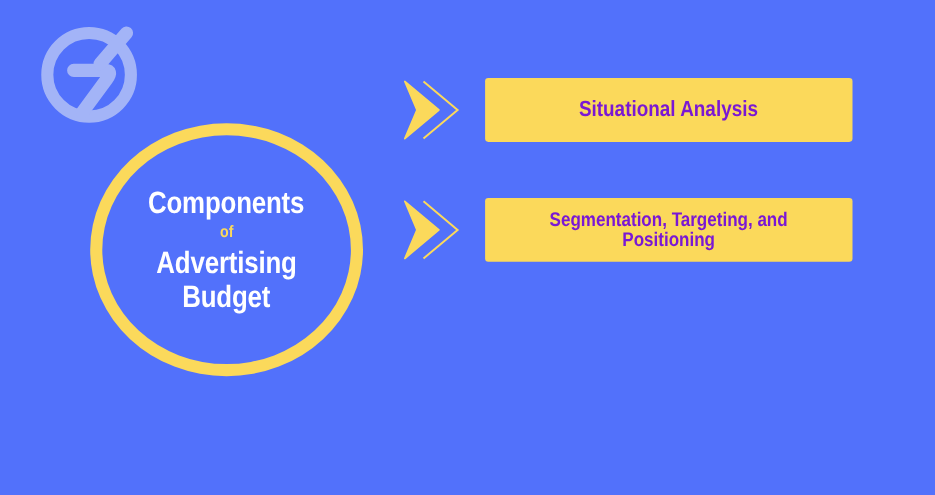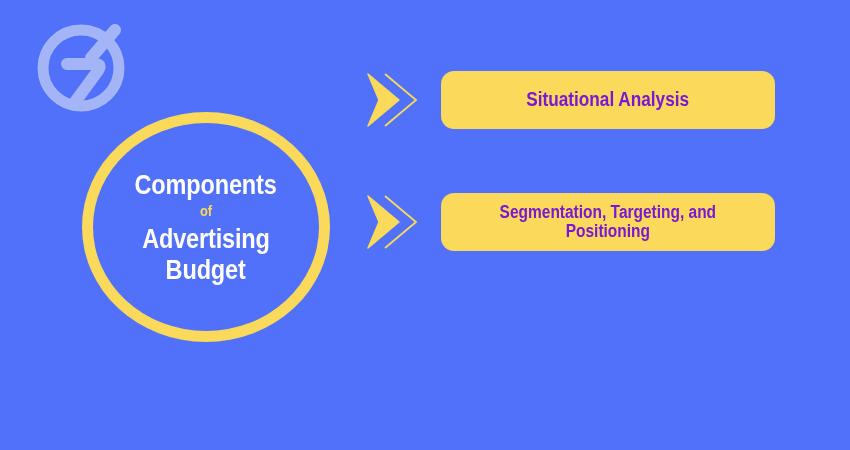--- a/index.html
+++ b/index.html
@@ -64,39 +64,39 @@
   
   .row {
     position: absolute;
     left: 355px;
     width: 420px;
     height: 60px;
     display: flex;
     align-items: center;
   }
   #row-0 { top: 70px; }
-  #row-1 { top: 192px; }
+  #row-1 { top: 179px; }
   #row-2 { top: 320px; }
 
   .chevron-pair {
     position: relative;
     width: 62px;
     height: 58px;
     flex: 0 0 auto;
     margin-left: 8px;
   }
   .chevron-pair svg { display: block; }
 
   .pill {
     position: relative;
     margin-left: 16px;
     width: 336px;
     height: 58px;
     background: #fbd95b;
-    border-radius: 13px;
+    border-radius: 3px;
     display: flex;
     align-items: center;
     justify-content: center;
     box-sizing: border-box;
     padding: 0 14px;
   }
   .pill-label {
     color: #7a18d4;
     font-weight: bold;
     font-size: 20px;

